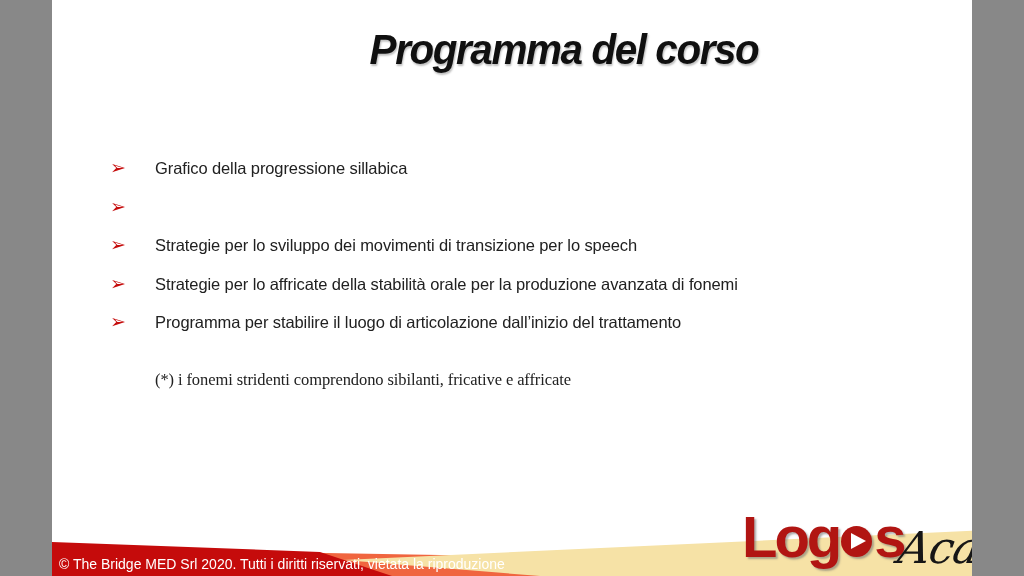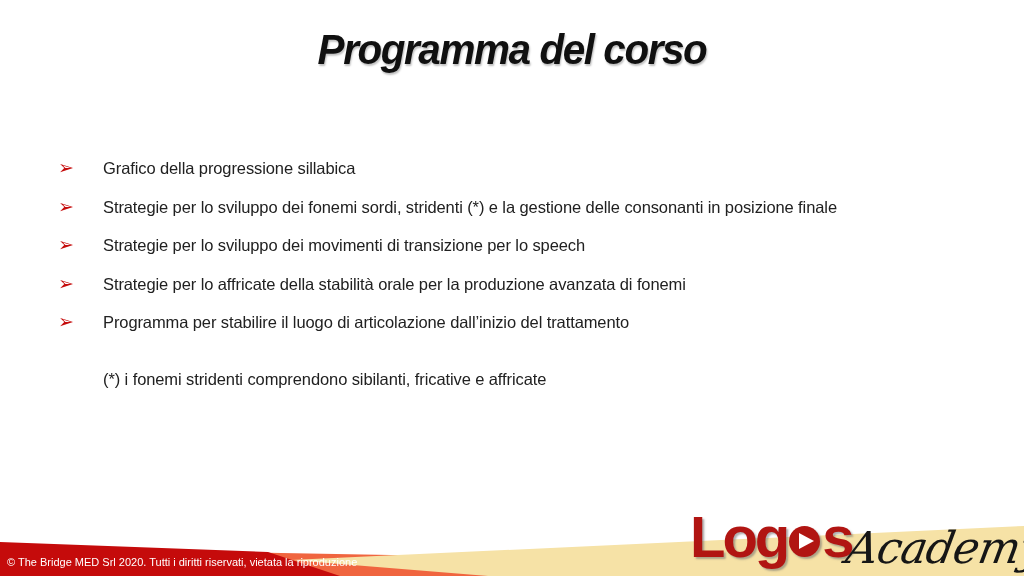--- a/index.html
+++ b/index.html
@@ -8,21 +8,21 @@
     --cream:#f6e2a6;
     --logo-red:#b11512;
     --title-color:#101010;
     --body-text:#212121;
     --footer-text:#ffffff;
   }
   *{margin:0;padding:0;box-sizing:border-box;}
   html,body{background:#888;}
   .slide{
     position:relative;
-    width:1024px;height:576px;
+    width:920px;height:576px;
     background:#ffffff;
     overflow:hidden;
     font-family:"Liberation Sans",sans-serif;
     margin:0 auto;
   }
   
   .title{
     position:absolute;
     left:0;top:25px;width:1024px;
     text-align:center;
@@ -63,20 +63,21 @@
     color:var(--body-text);
     white-space:nowrap;
   }
   .footnote{
     position:absolute;
     left:103px;top:370px;
     font-size:16.5px;
     letter-spacing:-0.1px;
     color:var(--body-text);
     white-space:nowrap;
+    font-family:Liberation Serif, serif;
   }
   
   .band{position:absolute;left:0;top:0;width:1024px;height:576px;}
   .band-orange{
     background:var(--orange);
     clip-path:polygon(0px 548px,445px 556px,495px 576px,0px 576px);
     z-index:1;
   }
   .band-cream{
     background:var(--cream);
@@ -85,21 +86,21 @@
   }
   .band-darkred{
     background:var(--dark-red);
     clip-path:polygon(0px 542px,268px 552px,340px 576px,0px 576px);
     z-index:3;
   }
   .copyright{
     position:absolute;
     left:7px;top:556px;
     z-index:4;
-    font-size:11px;
+    font-size:14px;
     color:var(--footer-text);
     white-space:nowrap;
     text-align:center;
   }
   
   .logo{
     position:absolute;
     left:690px;top:508px;
     z-index:5;
     white-space:nowrap;
@@ -149,21 +150,20 @@
 
   <div class="title">Programma del corso</div>
 
   <ul class="bullets">
     <li>
       <span class="arrow">➢</span>
       <span class="btext">Grafico della progressione sillabica</span>
     </li>
     <li>
       <span class="arrow">➢</span>
-      <span class="btext">Strategie per lo sviluppo dei fonemi sordi, stridenti (*) e la gestione delle consonanti in posizione finale</span>
     </li>
     <li>
       <span class="arrow">➢</span>
       <span class="btext">Strategie per lo sviluppo dei movimenti di transizione per lo speech</span>
     </li>
     <li>
       <span class="arrow">➢</span>
       <span class="btext">Strategie per lo affricate della stabilità orale per la produzione avanzata di fonemi</span>
     </li>
     <li>

